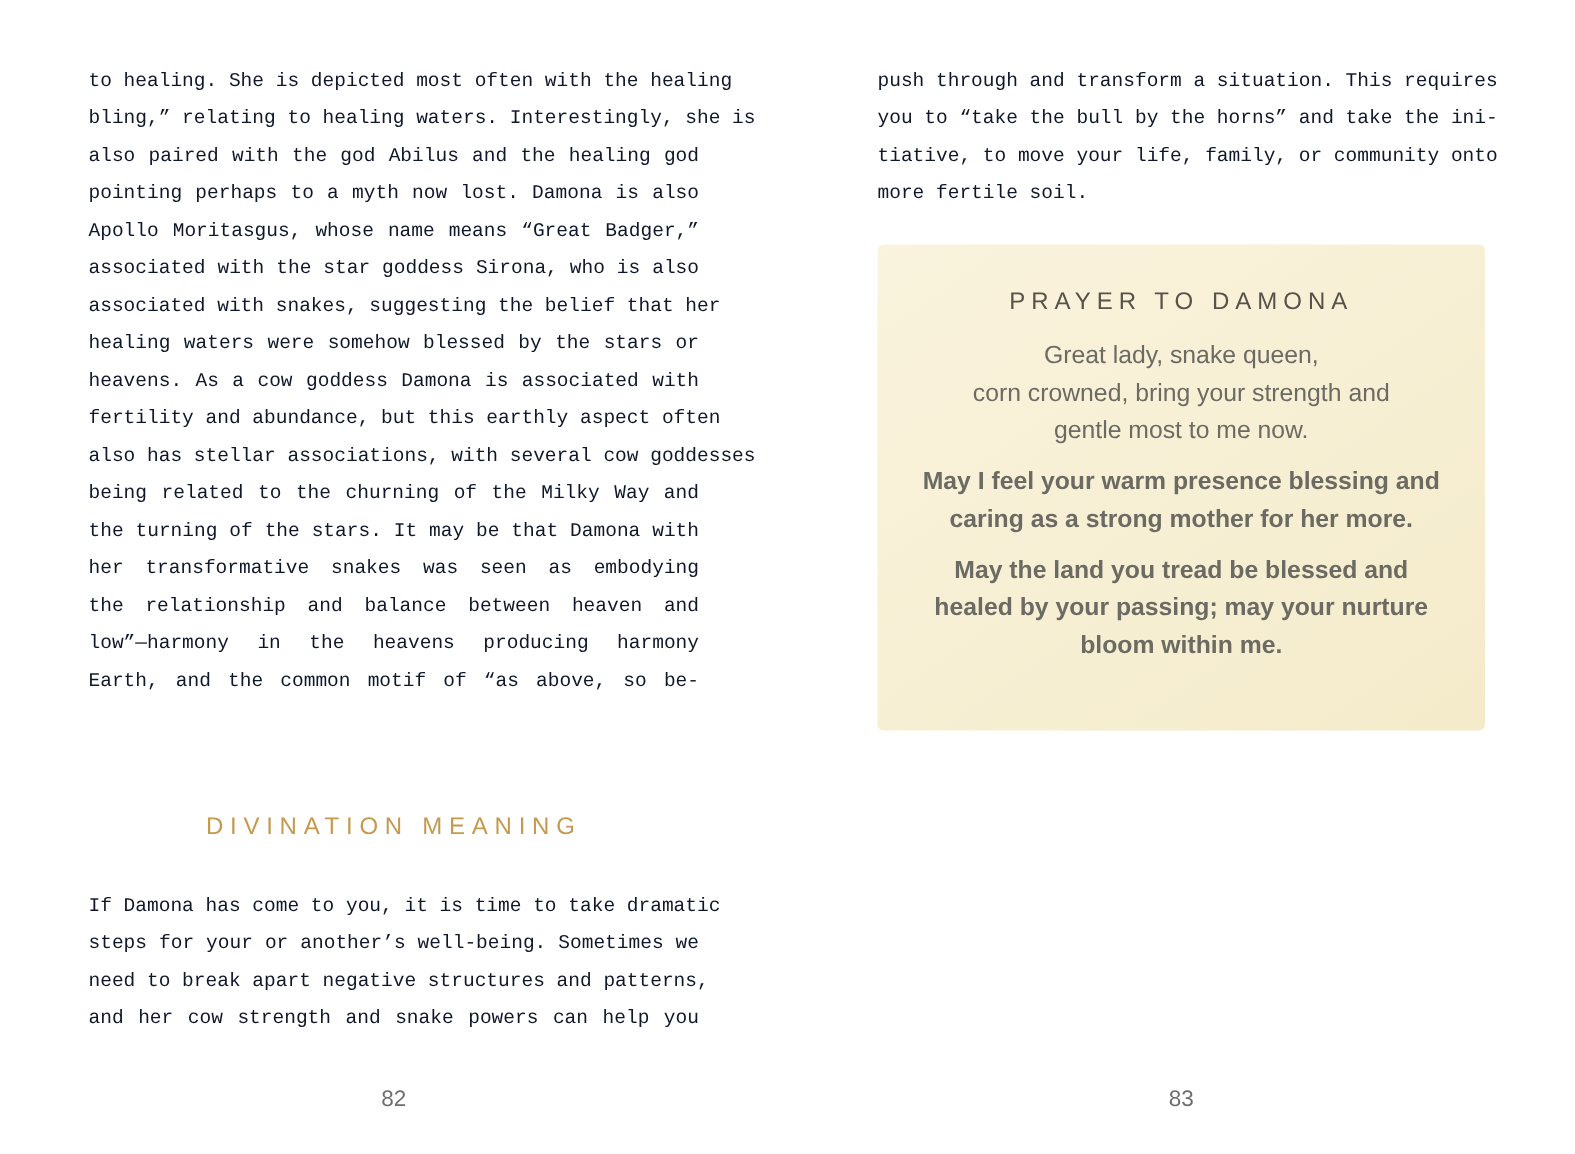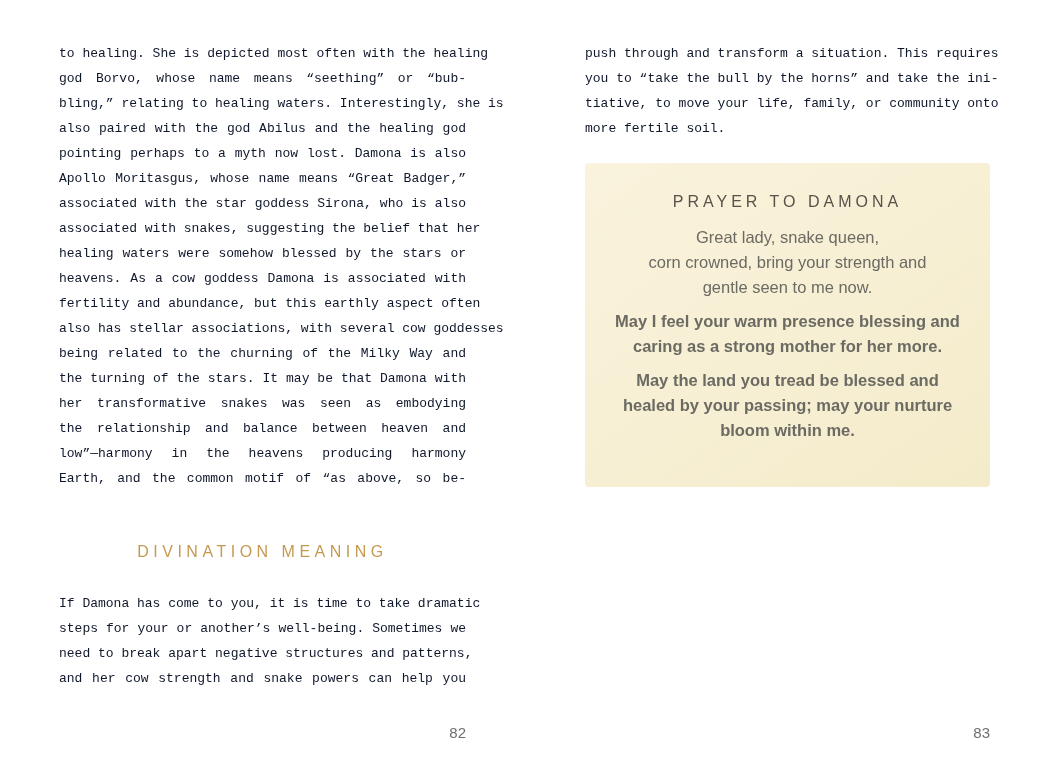--- a/index.html
+++ b/index.html
@@ -84,34 +84,33 @@
     white-space: nowrap;
   }
 
   
   .page-number {
     position: absolute;
     top: 724px;
     font-family: "Liberation Sans", sans-serif;
     font-size: 15px;
     color: #6e6e6e;
-    text-align: right;
+    text-align: center;
   }
   #page-number-left { left: 59px; width: 407px; }
   #page-number-right { left: 585px; width: 405px; }
 </style>
 </head>
 <body>
 
 <div class="spread">
 
   <div>
     <div class="body-block" id="left-para-1">
         <div class="tline">to healing. She is depicted most often with the healing</div>
-        <div class="tline">god Borvo, whose name means “seething” or “bub-</div>
         <div class="tline">bling,” relating to healing waters. Interestingly, she is</div>
         <div class="tline">also paired with the god Abilus and the healing god</div>
         <div class="tline">pointing perhaps to a myth now lost. Damona is also</div>
         <div class="tline">Apollo Moritasgus, whose name means “Great Badger,”</div>
         <div class="tline">associated with the star goddess Sirona, who is also</div>
         <div class="tline">associated with snakes, suggesting the belief that her</div>
         <div class="tline">healing waters were somehow blessed by the stars or</div>
         <div class="tline">heavens. As a cow goddess Damona is associated with</div>
         <div class="tline">fertility and abundance, but this earthly aspect often</div>
         <div class="tline">also has stellar associations, with several cow goddesses</div>
@@ -141,21 +140,21 @@
         <div class="tline">you to “take the bull by the horns” and take the ini-</div>
         <div class="tline">tiative, to move your life, family, or community onto</div>
         <div class="tline last-left">more fertile soil.</div>
       </div>
 
     <div class="prayer-box">
       <div class="prayer-title">PRAYER TO DAMONA</div>
       <div class="stanza">
           <div class="tline">Great lady, snake queen,</div>
           <div class="tline">corn crowned, bring your strength and</div>
-          <div class="tline">gentle seen to me now.</div>
+          <div class="tline">gentle most to me now.</div>
         </div>
       <div class="stanza">
           <div class="tline">May I feel your warm presence blessing and</div>
           <div class="tline">caring as a strong mother for her more.</div>
         </div>
       <div class="stanza">
           <div class="tline">May the land you tread be blessed and</div>
           <div class="tline">healed by your passing; may your nurture</div>
           <div class="tline">bloom within me.</div>
         </div>

